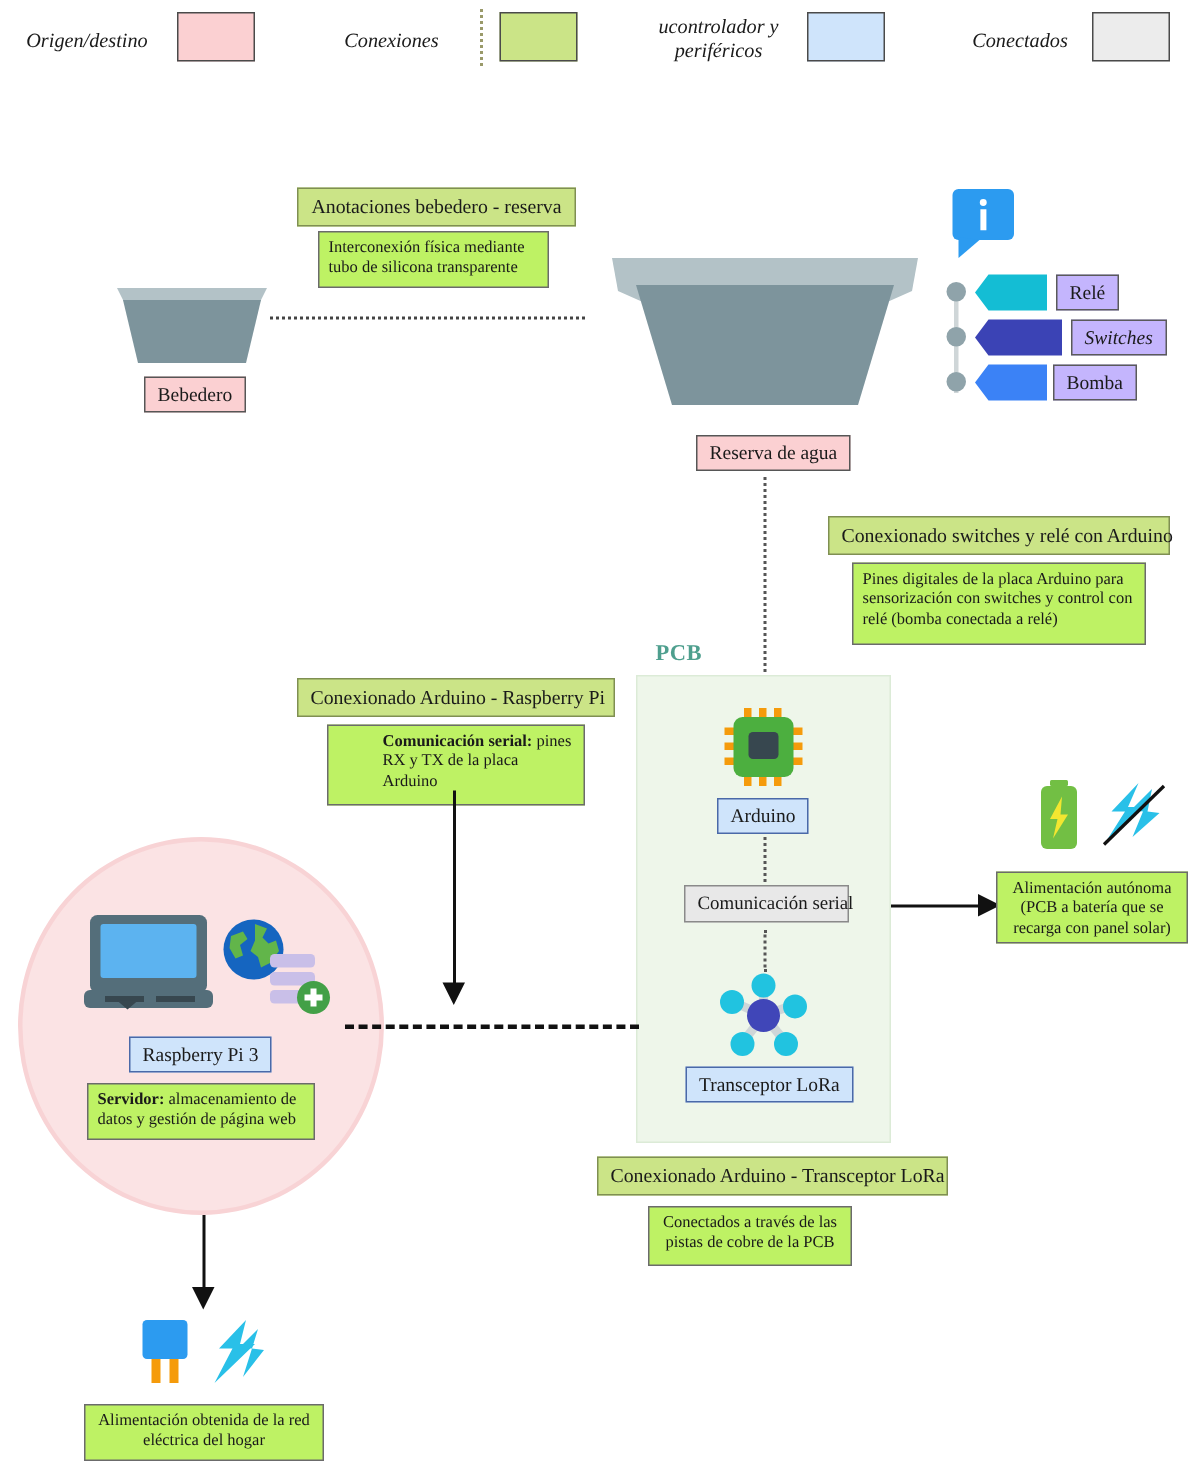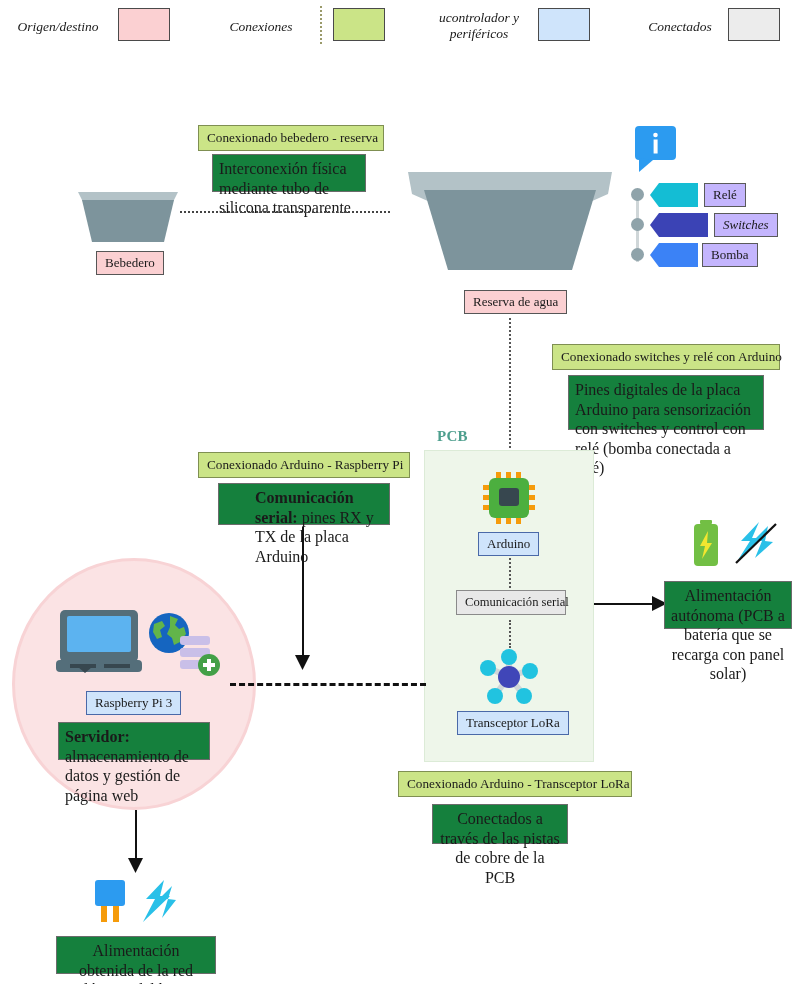--- a/index.html
+++ b/index.html
@@ -6,21 +6,21 @@
   body{width:800px;height:984px;position:relative;overflow:hidden;
        font-family:"Liberation Serif", serif;color:#1a1a1a;}
   .abs{position:absolute;box-sizing:border-box;}
 
   
   .legend-label{font-style:italic;font-size:13.5px;line-height:1.15;text-align:center;}
   .legend-swatch{border:1.4px solid #4a4a4a;}
   .legend-dots{border-left:2px dotted #9a9a6a;height:38px;}
 
   
-  .box{border:1.3px solid #6b6b6b;background:#15803d;font-size:16px;
+  .box{border:1.3px solid #6b6b6b;background:#bef264;font-size:11px;
        line-height:1.22;padding:4px 6px;text-align:left;}
   .box.center{text-align:center;}
   .box b{font-weight:bold;}
 
   .green-head{background:#cbe487;border:1.3px solid #7f8f52;font-size:13.2px;
        padding:4px 8px;text-align:center;white-space:nowrap;}
 
   .pink-tag{background:#fbd0d2;border:1.4px solid #565656;font-size:13px;
        padding:3px 8px;text-align:center;white-space:nowrap;}
 
@@ -59,21 +59,21 @@
 <div class="abs legend-label" style="left:206px;top:19px;width:110px;">Conexiones</div>
 <div class="abs legend-dots" style="left:320px;top:6px;"></div>
 <div class="abs legend-swatch" style="left:333px;top:8px;width:52px;height:33px;background:#cbe487;"></div>
 
 <div class="abs legend-label" style="left:418px;top:10px;width:122px;">ucontrolador y periféricos</div>
 <div class="abs legend-swatch" style="left:538px;top:8px;width:52px;height:33px;background:#cfe4fb;"></div>
 
 <div class="abs legend-label" style="left:632px;top:19px;width:96px;">Conectados</div>
 <div class="abs legend-swatch" style="left:728px;top:8px;width:52px;height:33px;background:#ececec;"></div>
 
-<div class="abs green-head" style="left:198px;top:125px;width:186px;">Conexionado bebedero - reserva</div>
+<div class="abs green-head" style="left:198px;top:125px;width:186px;">Anotaciones bebedero - reserva</div>
 <div class="abs box" style="left:212px;top:154px;width:154px;height:38px;">Interconexión física mediante tubo de silicona transparente</div>
 
 <svg class="abs" style="left:76px;top:192px;" width="104" height="52">
   <polygon points="2,0 102,0 97,10 7,10" fill="#b3c2c7"></polygon>
   <polygon points="6,8 98,8 88,50 16,50" fill="#7d949c"></polygon>
 </svg>
 <div class="abs pink-tag" style="left:96px;top:251px;">Bebedero</div>
 
 <div class="abs dot-h" style="left:180px;top:211px;width:210px;"></div>
 
@@ -109,21 +109,21 @@
   <polygon points="0,12 9,0 48,0 48,24 9,24" fill="#3b82f6"></polygon>
 </svg>
 <div class="abs orange-tag" style="left:702px;top:243px;">Bomba</div>
 
 <div class="abs green-head" style="left:552px;top:344px;width:228px;">Conexionado switches y relé con Arduino</div>
 <div class="abs box" style="left:568px;top:375px;width:196px;height:55px;">Pines digitales de la placa Arduino para sensorización con switches y control con relé (bomba conectada a relé)</div>
 
 <div class="abs dot-v" style="left:509px;top:318px;height:138px;"></div>
 
 <div class="abs green-head" style="left:198px;top:452px;width:212px;">Conexionado Arduino - Raspberry Pi</div>
-<div class="abs box" style="left:218px;top:483px;width:172px;height:42px;padding-left:36px;">
+<div class="abs box" style="left:218px;top:483px;width:172px;height:54px;padding-left:36px;">
   <b>Comunicación serial:</b><span> pines RX y TX de la placa Arduino</span>
 </div>
 
 <div class="abs solid-v" style="left:302px;top:527px;height:132px;"></div>
 <svg class="abs" style="left:295px;top:655px;" width="16" height="16">
   <polygon points="0,0 15,0 7.5,15" fill="#111"></polygon>
 </svg>
 
 <div class="abs pcb-label" style="left:437px;top:428px;">PCB</div>
 <div class="abs pcb-panel" style="left:424px;top:450px;width:170px;height:312px;"></div>

